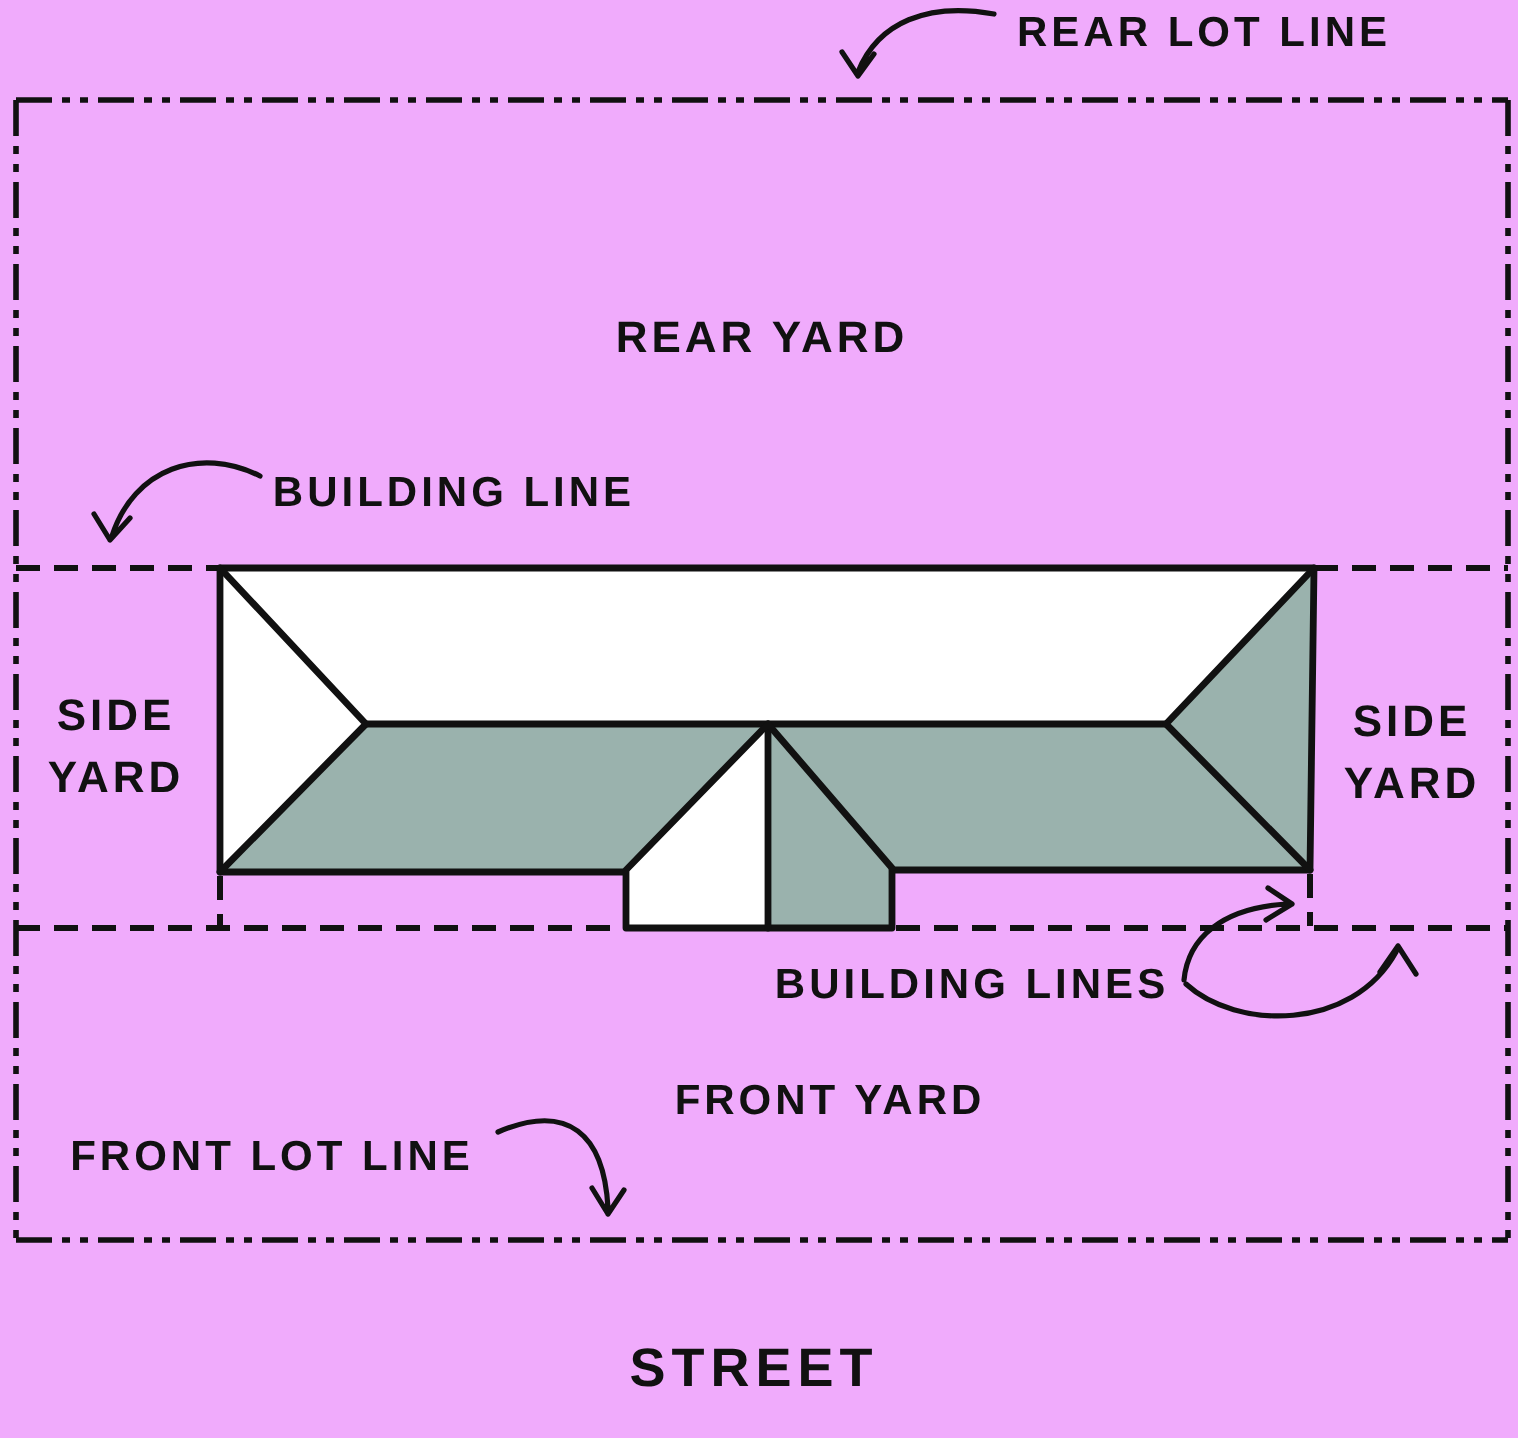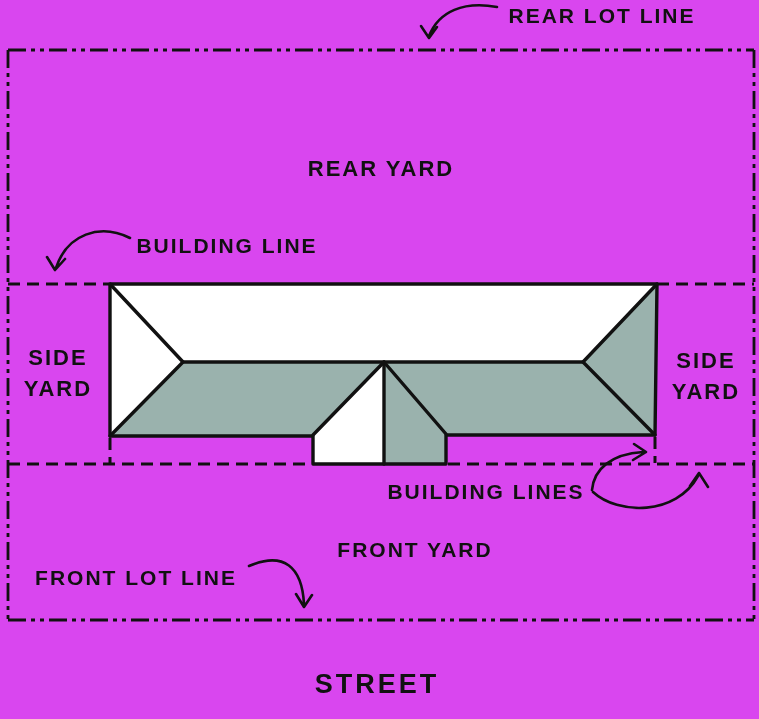--- a/index.html
+++ b/index.html
@@ -1,20 +1,20 @@
 <!DOCTYPE html>
 <html><head>
 <meta charset="utf-8">
 <style>
   html, body { margin: 0; padding: 0; background: #ffffff; }
   .stage {
     position: relative;
     width: 759px;
     height: 719px;
-    background: #d946ef;
+    background: #f0abfc;
     overflow: hidden;
   }
   svg { display: block; }
   .lot-line {
     fill: none;
     stroke: #111111;
     stroke-width: 2.8;
     stroke-dasharray: 18 5 4 5 4 5;
   }
   .bldg-line {

